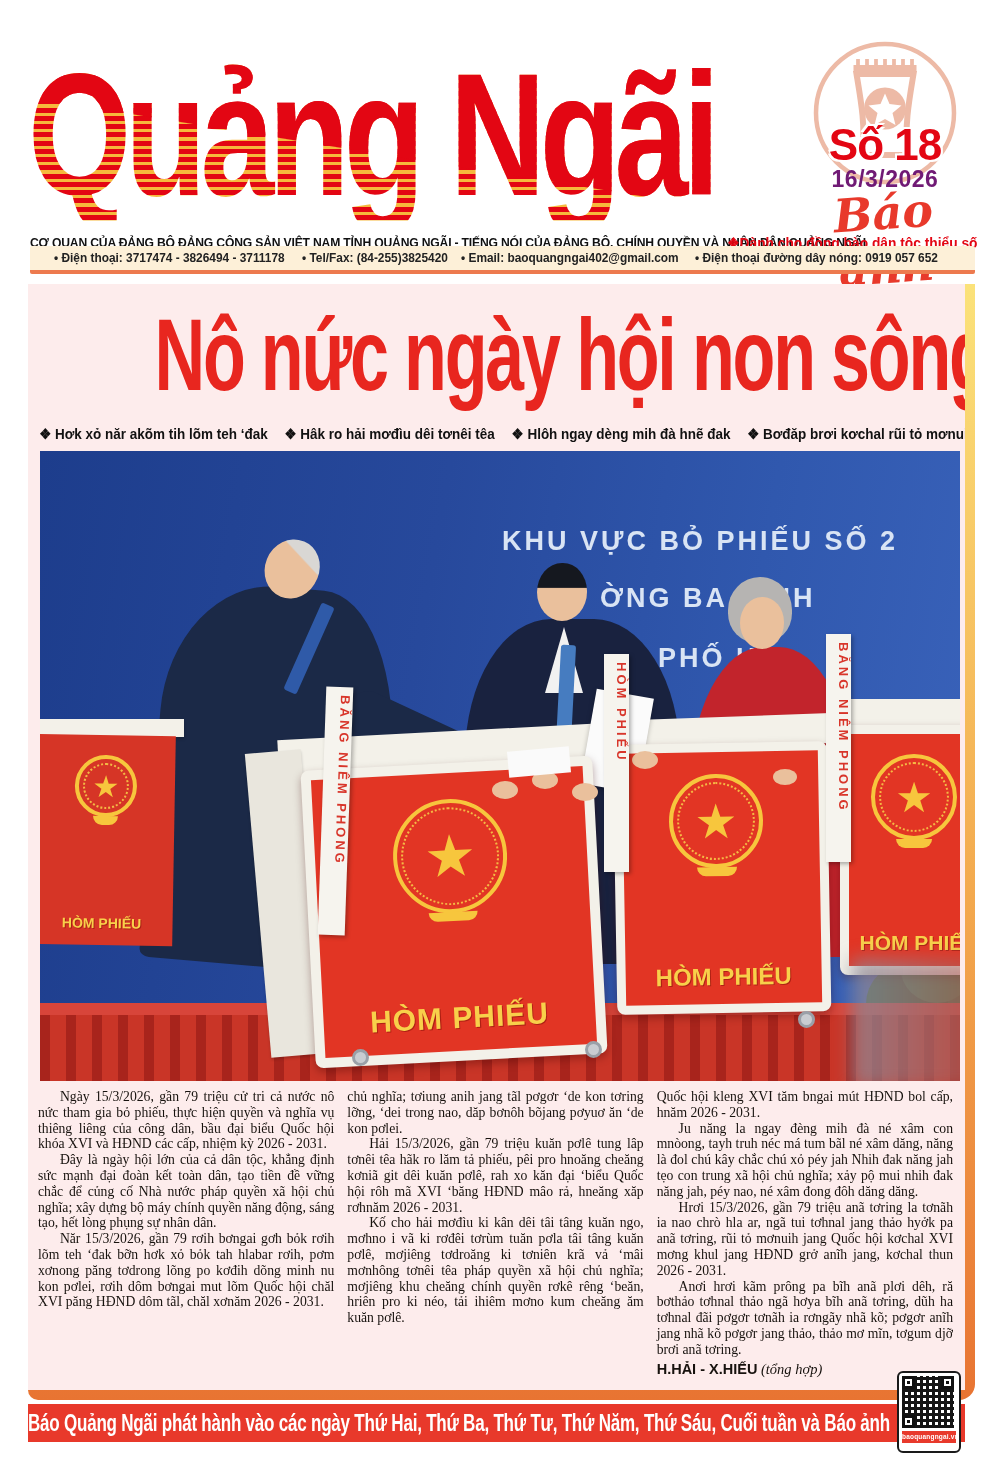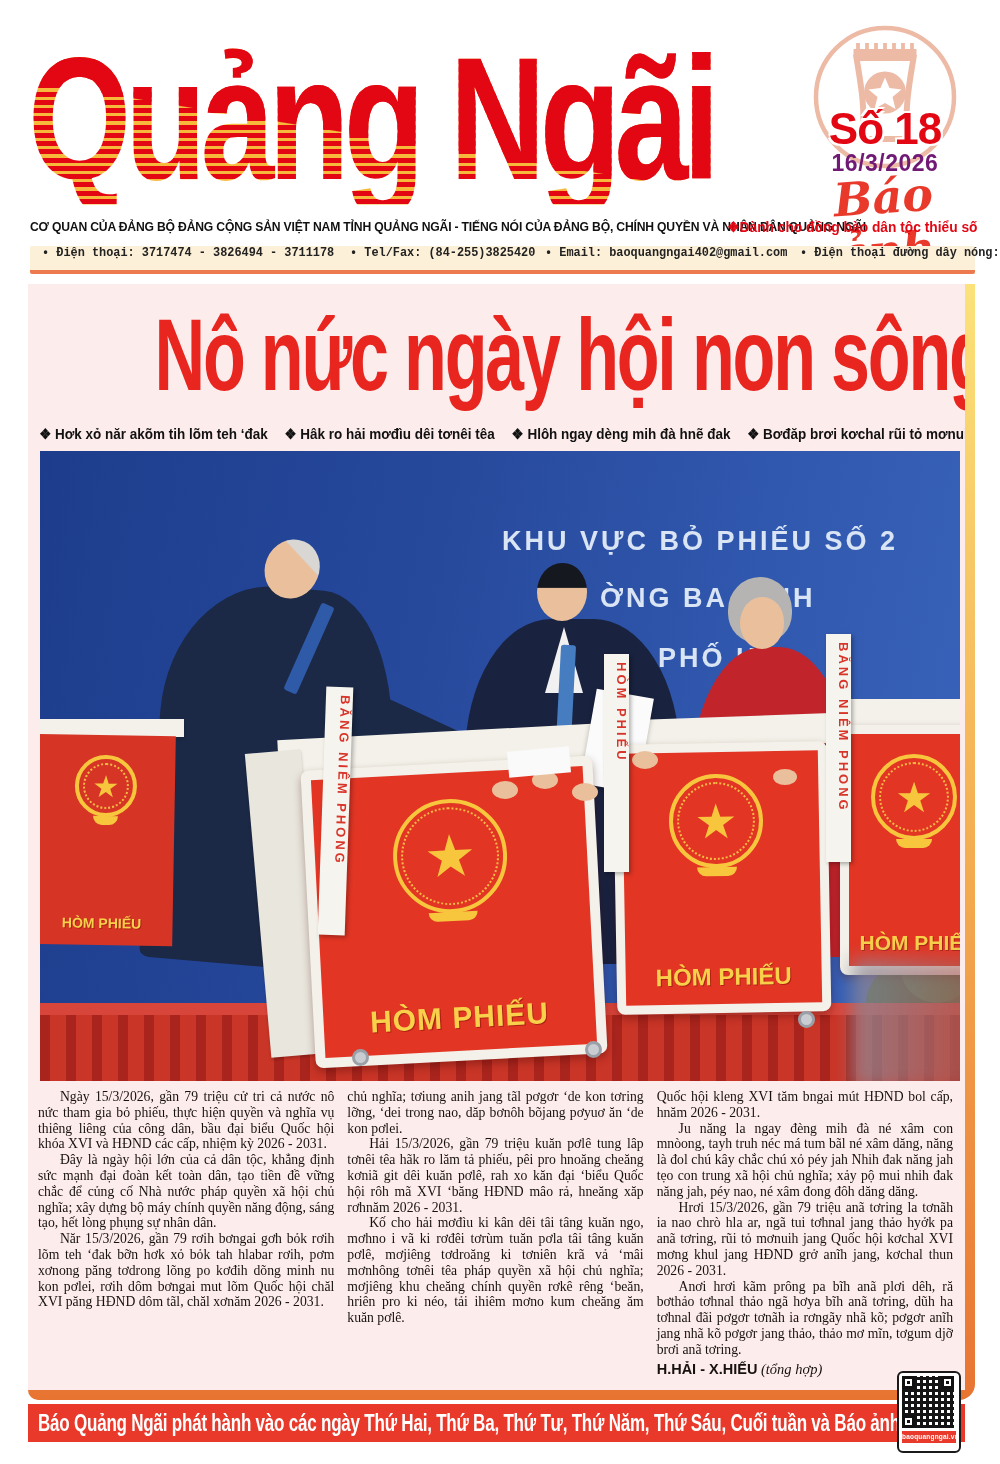--- a/index.html
+++ b/index.html
@@ -1,21 +1,21 @@
 <!DOCTYPE html>
 <html style="--accent_red: #e30613; --stripe_gold: #f6b93c; --headline_red: #e8261f; --panel_pink: #fdecec; --footer_red: #e8392b; --cream: #fdf0d8; --gold: #f7c63d;"><head>
 <meta charset="utf-8">
 <style>
   html,body{margin:0;padding:0;}
   body{
     width:1000px;height:1464px;position:relative;overflow:hidden;
     background:#fff;font-family:"Liberation Sans",sans-serif;
   }
   
-  .masthead{position:absolute;left:0;top:0;width:1000px;height:244px;}
+  .masthead{position:absolute;left:0;top:16px;width:1000px;height:244px;}
   .brand{
     position:absolute;left:28px;top:34px;
     font-weight:bold;font-size:158px;line-height:.98;letter-spacing:-7px;
     transform:scale(.84,1.1);transform-origin:left top;
     white-space:nowrap;color:var(--accent_red);
   }
   @supports ((-webkit-background-clip:text) or (background-clip:text)){
     .brand{
       background-image:
         linear-gradient(187deg,var(--accent_red) 0 56%,rgba(227,6,19,0) 56.4%),
@@ -45,22 +45,22 @@
   }
   .audience-line{
     position:absolute;right:22px;top:219px;white-space:nowrap;
     font-size:14.5px;font-weight:bold;color:var(--accent_red);
     transform:scaleX(.95);transform-origin:right center;
   }
   
   .contact-bar{
     position:absolute;left:30px;top:246px;width:945px;height:28px;
     background:var(--cream);border-bottom:4px solid #ed7a4e;border-radius:2px;
-    display:flex;justify-content:space-between;
-    padding:0 12px;box-sizing:border-box;font-family:Liberation Mono, monospace;
+    display:flex;align-items:center;justify-content:space-between;
+    padding:0 24px;box-sizing:border-box;
   }
   .contact-item{font-size:12.5px;font-weight:bold;color:#222;white-space:nowrap;
     transform:scaleX(.95);transform-origin:left center;}
   
   .panel-wrap{
     position:absolute;left:28px;top:284px;width:947px;height:1116px;
     background:linear-gradient(180deg,#fbe27a,#f3a94e 55%,#e87432);
     border-radius:0 0 16px 10px;
   }
   .panel{
@@ -175,21 +175,21 @@
   .body-cols{display:flex;gap:13px;margin:8px 12px 0 10px;height:300px;overflow:hidden;}
   .col{flex:1;font-family:"Liberation Serif",serif;font-size:13.7px;line-height:15.8px;
     text-align:justify;color:#17120e;}
   .col p{margin:0;text-indent:1.6em;}
   .col p.noindent{text-indent:0;}
   .byline{margin-top:4px;text-align:left;font-size:14.5px;}
   .byline .names{font-family:"Liberation Sans",sans-serif;font-weight:bold;}
   .byline .note{font-style:italic;}
   
   .footer-bar{position:absolute;left:28px;top:1404px;width:937px;height:38px;
-    background:var(--footer_red);display:flex;align-items:center;padding-left:10px;
+    background:var(--footer_red);display:flex;align-items:center;
     box-sizing:border-box;}
   .footer-text{color:#fff;font-weight:bold;font-size:23px;white-space:nowrap;letter-spacing:-.3px;
     transform:scaleX(.74);transform-origin:left center;}
   .qr{position:absolute;left:897px;top:1371px;width:64px;height:82px;background:#fff;
     border:2px solid #1a1a1a;border-radius:6px;box-sizing:border-box;padding:3px;z-index:3;}
   .qr-pattern{position:relative;width:52px;height:52px;
     background-image:
       repeating-linear-gradient(0deg,#151515 0 3px,transparent 3px 6px),
       repeating-linear-gradient(90deg,#151515 0 3px,#fff 3px 6px);}
   .finder{position:absolute;width:13px;height:13px;background:#fff;border:3px solid #111;

